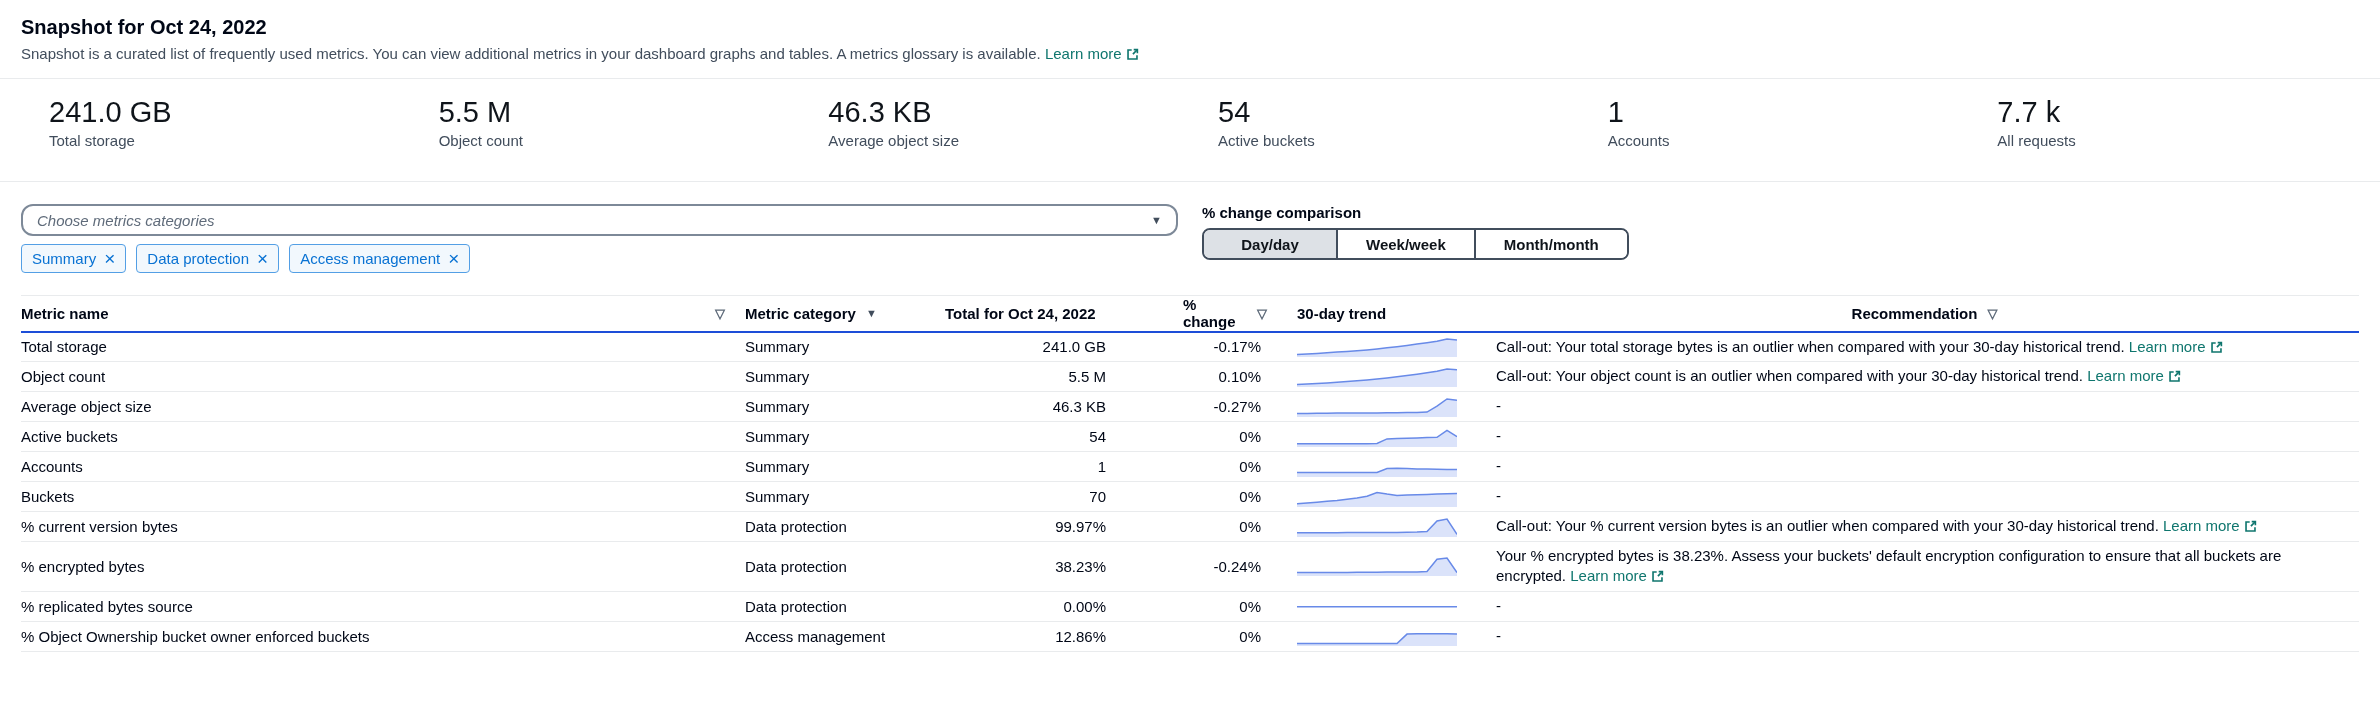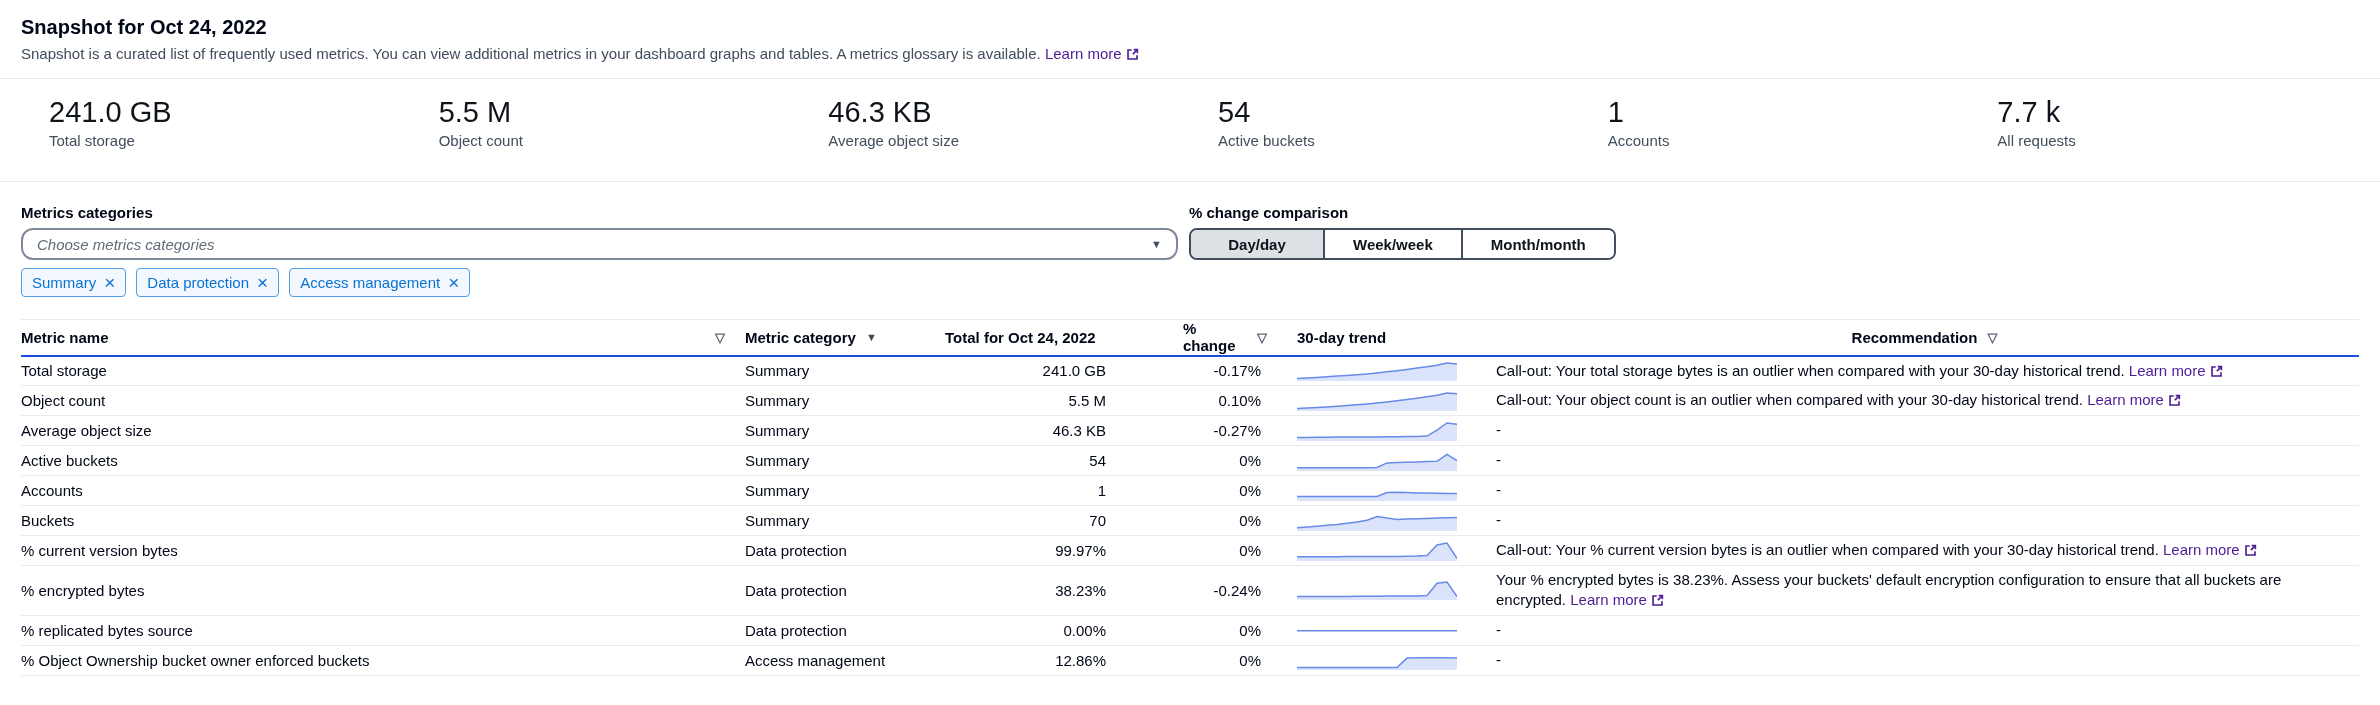--- a/index.html
+++ b/index.html
@@ -7,36 +7,36 @@
     width: 2380px; height: 705px; overflow: hidden;
     background: #ffffff;
     font-family: "Liberation Sans", sans-serif;
     color: #000716;
   }
   .page { padding: 14px 21px 0; }
 
   
   h1 { font-size: 20px; line-height: 26px; font-weight: 700; color: #000716; }
   .page-desc { font-size: 15px; line-height: 19px; color: #414d5c; margin-top: 4px; }
-  .link { color: #4c1d95; text-decoration: none; cursor: pointer; }
+  .link { color: #0f766e; text-decoration: none; cursor: pointer; }
   .ext-slot svg, .ext svg { vertical-align: -2px; }
 
   .divider { height: 1px; background: #e9ebed; margin: 15px -21px 0; }
 
   
   .metrics-row { display: flex; padding: 15px 0 16px; }
   .metric-cell { flex: 1 1 0; padding-left: 28px; }
   .metric-cell:first-child { padding-left: 28px; }
   .metric-value { font-size: 29px; line-height: 36px; color: #0f141a; font-weight: 400; }
   .metric-label { font-size: 15px; line-height: 18px; color: #414d5c; margin-top: 2px; }
 
   
   .filters-row { display: flex; margin-top: 22px; align-items: flex-start; }
   .filters-left { width: 1157px; flex: 0 0 auto; }
-  .filters-right { margin-left: 11px; }
+  .filters-right { margin-left: 24px; }
   .field-label { font-size: 15px; line-height: 18px; font-weight: 700; color: #000716; margin-bottom: 6px; }
   .select {
     height: 32px; border: 2px solid #7d8998; border-radius: 12px; background: #fff;
     display: flex; align-items: center; justify-content: space-between;
     padding: 0 14px; cursor: pointer;
   }
   .placeholder { font-size: 15px; font-style: italic; color: #5f6b7a; }
   .caret { font-size: 11px; color: #414d5c; }
 
   .segmented { display: inline-flex; height: 32px; border: 2px solid #414d5c; border-radius: 8px; overflow: hidden; background: #fff; }
@@ -125,21 +125,20 @@
       <div class="metric-cell">
         <div class="metric-value">7.7 k</div>
         <div class="metric-label">All requests</div>
       </div>
     </div>
 
   <div class="divider"></div>
 
   <div class="filters-row">
     <div class="filters-left">
-      <div class="field-label">Metrics categories</div>
       <div class="select">
         <span class="placeholder">Choose metrics categories</span>
         <span class="caret">▼</span>
       </div>
       <div class="tags" id="tagsRow">
           <span class="tag">
             <span class="tag-label">Summary</span>
             <button class="tag-x">×</button>
           </span>
           <span class="tag">

